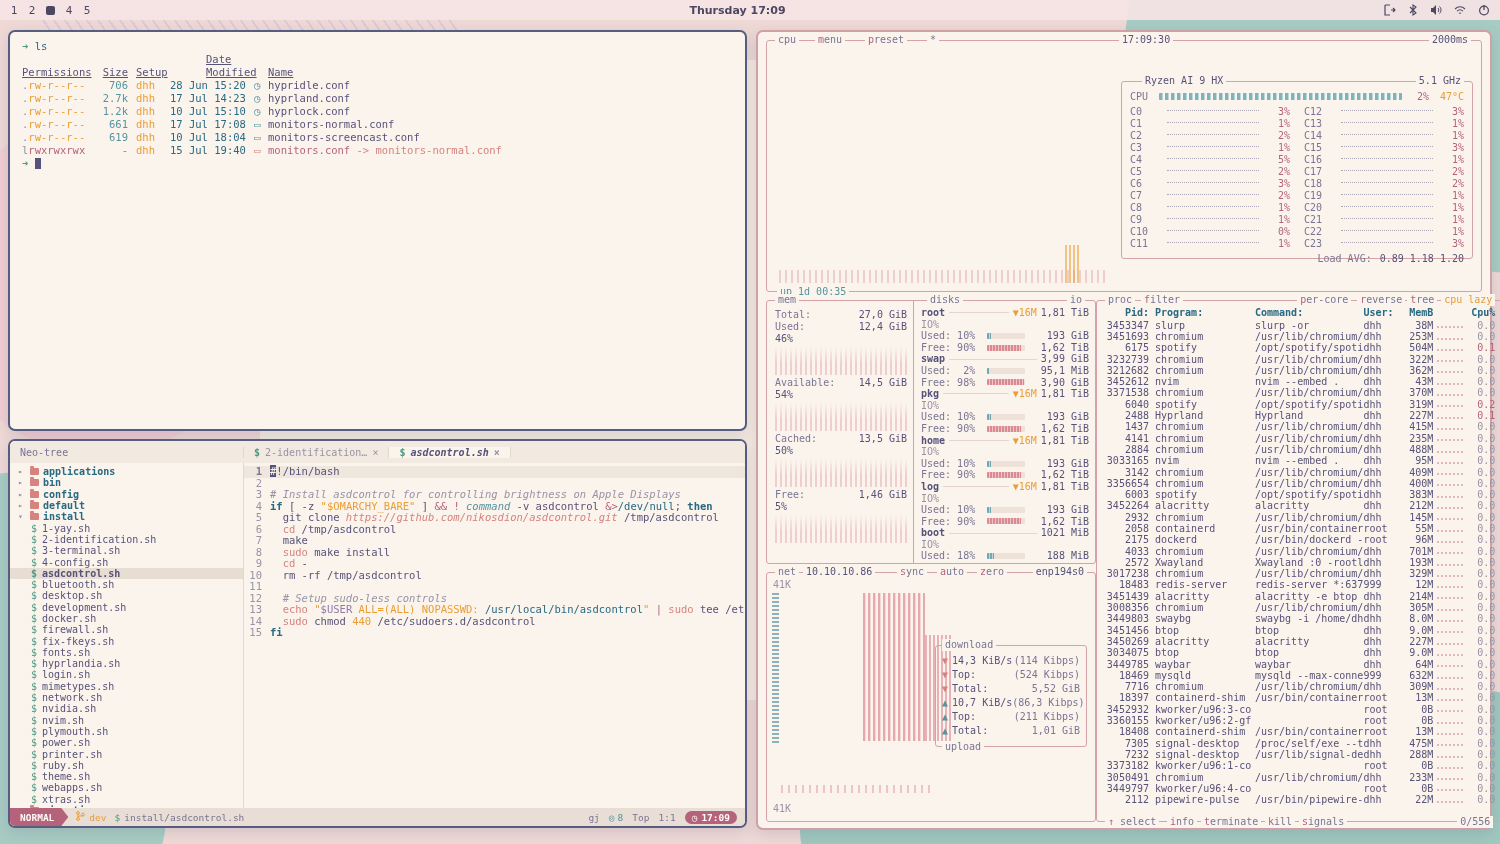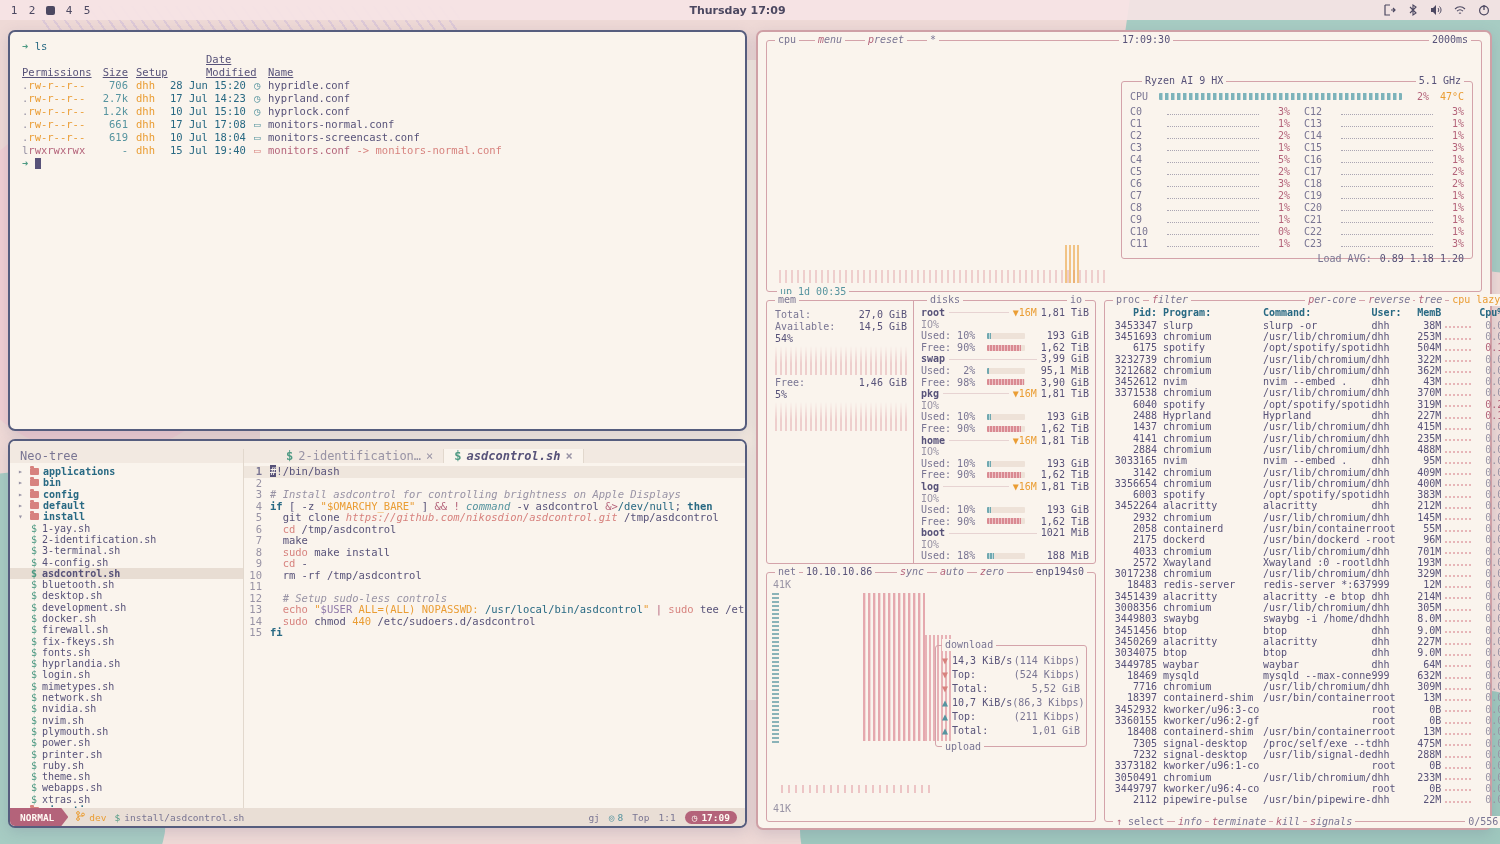--- a/index.html
+++ b/index.html
@@ -50,21 +50,21 @@
   .c-user{width:26px;color:var(--gold);margin-right:8px;}
   .c-date{width:84px;color:var(--pine);}
   .c-icon{width:14px;color:var(--foam);}
   .c-icon.rose{color:var(--rose);}
   .c-name{color:var(--text);}
   .c-name.link{color:var(--love);}
   .c-name .tgt,.c-name .arrow{color:var(--rose);}
   .cursor-block{display:inline-block;width:6px;height:11px;background:var(--text);vertical-align:-2px;}
   .h-perm{width:72px;} .h-size{width:34px;text-align:right;margin-right:8px;} .h-user{width:26px;margin-right:8px;} .h-date{width:98px;padding-left:36px;}
   
-  .tabline{height:22px;background:var(--overlay);display:flex;align-items:flex-end;font-size:12px;flex:none;gap:32px;}
+  .tabline{height:22px;background:var(--overlay);display:flex;align-items:center;font-size:10px;flex:none;}
   .nt-title{width:234px;display:flex;align-items:center;padding-left:10px;color:var(--subtle);border-right:1px solid #e2d8cd;}
   .tab{display:flex;align-items:center;gap:5px;padding:0 10px;color:var(--muted);border-right:1px solid #e2d8cd;}
   .tab.active{background:var(--base);color:var(--text);font-style:italic;font-weight:bold;}
   .tab .ticon{color:#4e9a83;font-weight:bold;font-style:normal;}
   .tab .tclose{color:var(--muted);font-style:normal;}
   .nvim-body{flex:1;display:flex;min-height:0;}
   .neotree{width:234px;flex:none;border-right:1px solid #e2d8cd;padding-top:3px;overflow:hidden;font-size:10px;}
   .nt-item{height:11.3px;display:flex;align-items:center;gap:4px;white-space:nowrap;}
   .nt-item.sel{background:#e8ddd3;font-weight:bold;}
   .nt-arrow{color:var(--muted);width:8px;display:inline-block;font-size:8px;}
@@ -96,42 +96,42 @@
   .sl-file{color:var(--subtle);display:flex;gap:4px;align-items:center;}
   .sl-file .ticon{color:#4e9a83;}
   .sl-right{margin-left:auto;display:flex;align-items:center;gap:9px;color:var(--subtle);}
   .sl-harpoon{color:var(--foam);display:flex;gap:3px;align-items:center;}
   .sl-time{background:var(--love);color:#fffaf3;border-radius:8px;padding:1px 7px;display:flex;gap:4px;align-items:center;font-weight:bold;}
   
   .panel{position:relative;border:1px solid var(--pborder);border-radius:3px;}
   .plabel{position:absolute;top:-7px;background:var(--base);padding:0 3px;color:var(--subtle);white-space:nowrap;}
   .plabel.bottom{top:auto;bottom:-7px;}
   .hot{color:var(--love);}
-  .btn{cursor:pointer;font-style:italic;}
+  .btn{cursor:pointer;}
   .cpu-panel{height:252px;margin-bottom:8px;}
   .cpu-uptime{color:var(--foam);}
   .cpu-dots{position:absolute;left:12px;bottom:8px;width:330px;height:13px;opacity:.55;
     background:repeating-linear-gradient(90deg,rgba(215,130,140,.6) 0 2px,transparent 2px 6px);}
   .cpu-gold{position:absolute;left:298px;bottom:8px;width:16px;height:38px;opacity:.8;
     background:repeating-linear-gradient(90deg,rgba(234,157,52,.7) 0 2px,transparent 2px 4px);}
   .ryzen{position:absolute;right:8px;top:40px;width:352px;height:178px;border:1px solid var(--pborder);border-radius:3px;padding:8px 8px 4px;}
   .ryzen .plabel{font-size:10px;}
   .cpurow{display:flex;align-items:center;gap:5px;height:13px;margin-bottom:3px;}
   .cpurow .lbl{color:var(--subtle);width:24px;}
   .cpu-meter{flex:1;height:7px;background:repeating-linear-gradient(90deg,#7db3ba 0 3px,#b9d6d9 3px 4px,transparent 4px 6px);border-radius:1px;}
   .cpu-pct{color:var(--love);width:22px;text-align:right;}
   .cpu-temp{color:var(--gold);width:30px;text-align:right;}
   .cores{display:grid;grid-template-columns:1fr 1fr;column-gap:14px;}
-  .core-row{display:flex;align-items:flex-end;height:12px;gap:11px;}
+  .core-row{display:flex;align-items:center;height:12px;gap:11px;}
   .core-name{color:var(--subtle);width:26px;}
   .leader{flex:1;border-bottom:1px dotted var(--muted);margin-bottom:3px;opacity:.8;}
   .core-pct{color:var(--love);width:20px;text-align:right;}
   .loadavg{display:flex;justify-content:flex-end;gap:8px;margin-top:3px;color:var(--subtle);}
   .loadavg b{color:var(--text);font-weight:normal;}
-  .btop-lower{display:flex;gap:8px;height:522px;}
+  .btop-lower{display:flex;gap:0;height:522px;}
   .btop-left{width:330px;flex:none;display:flex;flex-direction:column;gap:8px;}
   .memdisks{height:264px;display:flex;}
   .mem-col{width:146px;flex:none;padding:8px 6px 4px 8px;}
   .mem-entry .l1{display:flex;justify-content:space-between;height:12px;}
   .mem-entry .l1 .lab{color:var(--subtle);}
   .mem-entry .l1 .val{color:var(--text);}
   .mem-entry .l2{height:12px;color:var(--text);}
   .mem-graph{height:29px;margin:1px 0 2px;opacity:.6;
     background:repeating-linear-gradient(90deg,rgba(215,130,140,.55) 0 2px,transparent 2px 5px);
     -webkit-mask-image:linear-gradient(180deg,transparent 0,#000 60%);mask-image:linear-gradient(180deg,transparent 0,#000 60%);}
@@ -599,24 +599,40 @@
         <span class="plabel" style="right:10px">io</span>
         <div class="mem-col" id="mem-entries">
             <div class="mem-entry">
               <div class="l1">
                 <span class="lab">Total:</span>
                 <span class="val">27,0 GiB</span>
               </div>
             </div>
             <div class="mem-entry">
               <div class="l1">
+                <span class="lab">Used:</span>
+                <span class="val">12,4 GiB</span>
+              </div>
+              <div class="l2">46%</div>
+              <div class="mem-graph"></div>
+            </div>
+            <div class="mem-entry">
+              <div class="l1">
                 <span class="lab">Available:</span>
                 <span class="val">14,5 GiB</span>
               </div>
               <div class="l2">54%</div>
+              <div class="mem-graph"></div>
+            </div>
+            <div class="mem-entry">
+              <div class="l1">
+                <span class="lab">Cached:</span>
+                <span class="val">13,5 GiB</span>
+              </div>
+              <div class="l2">50%</div>
               <div class="mem-graph"></div>
             </div>
             <div class="mem-entry">
               <div class="l1">
                 <span class="lab">Free:</span>
                 <span class="val">1,46 GiB</span>
               </div>
               <div class="l2">5%</div>
               <div class="mem-graph"></div>
             </div>

